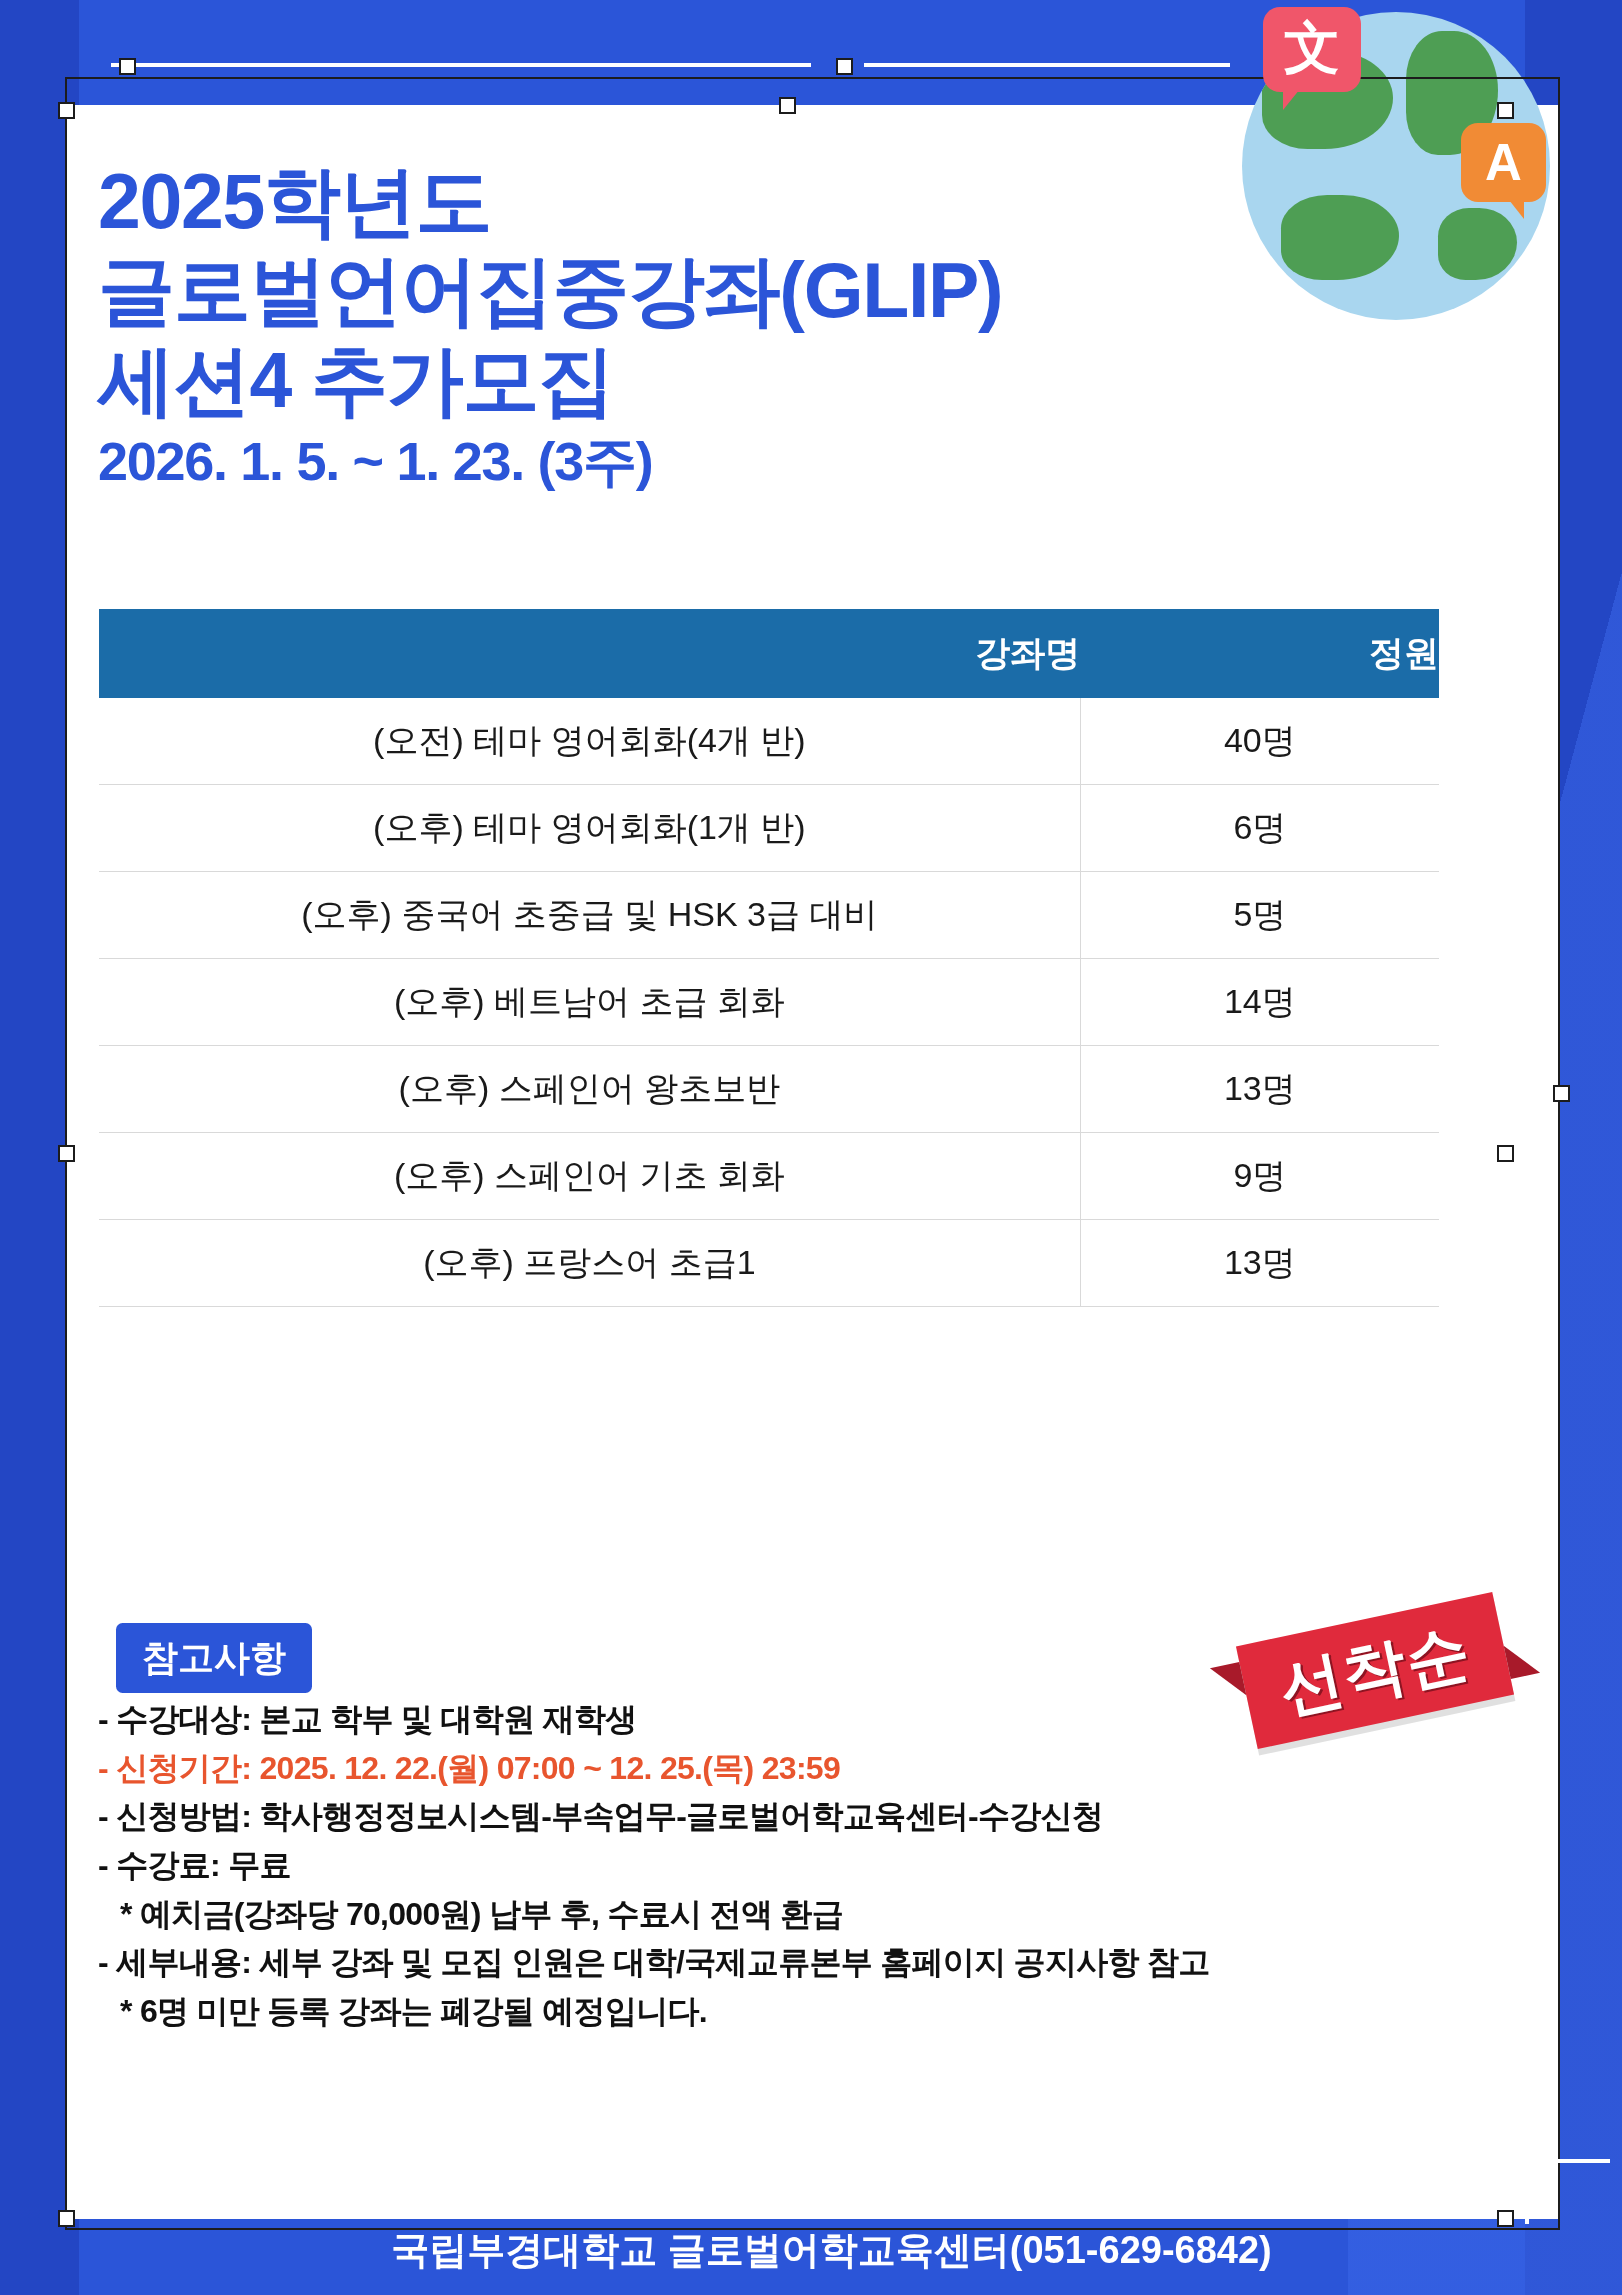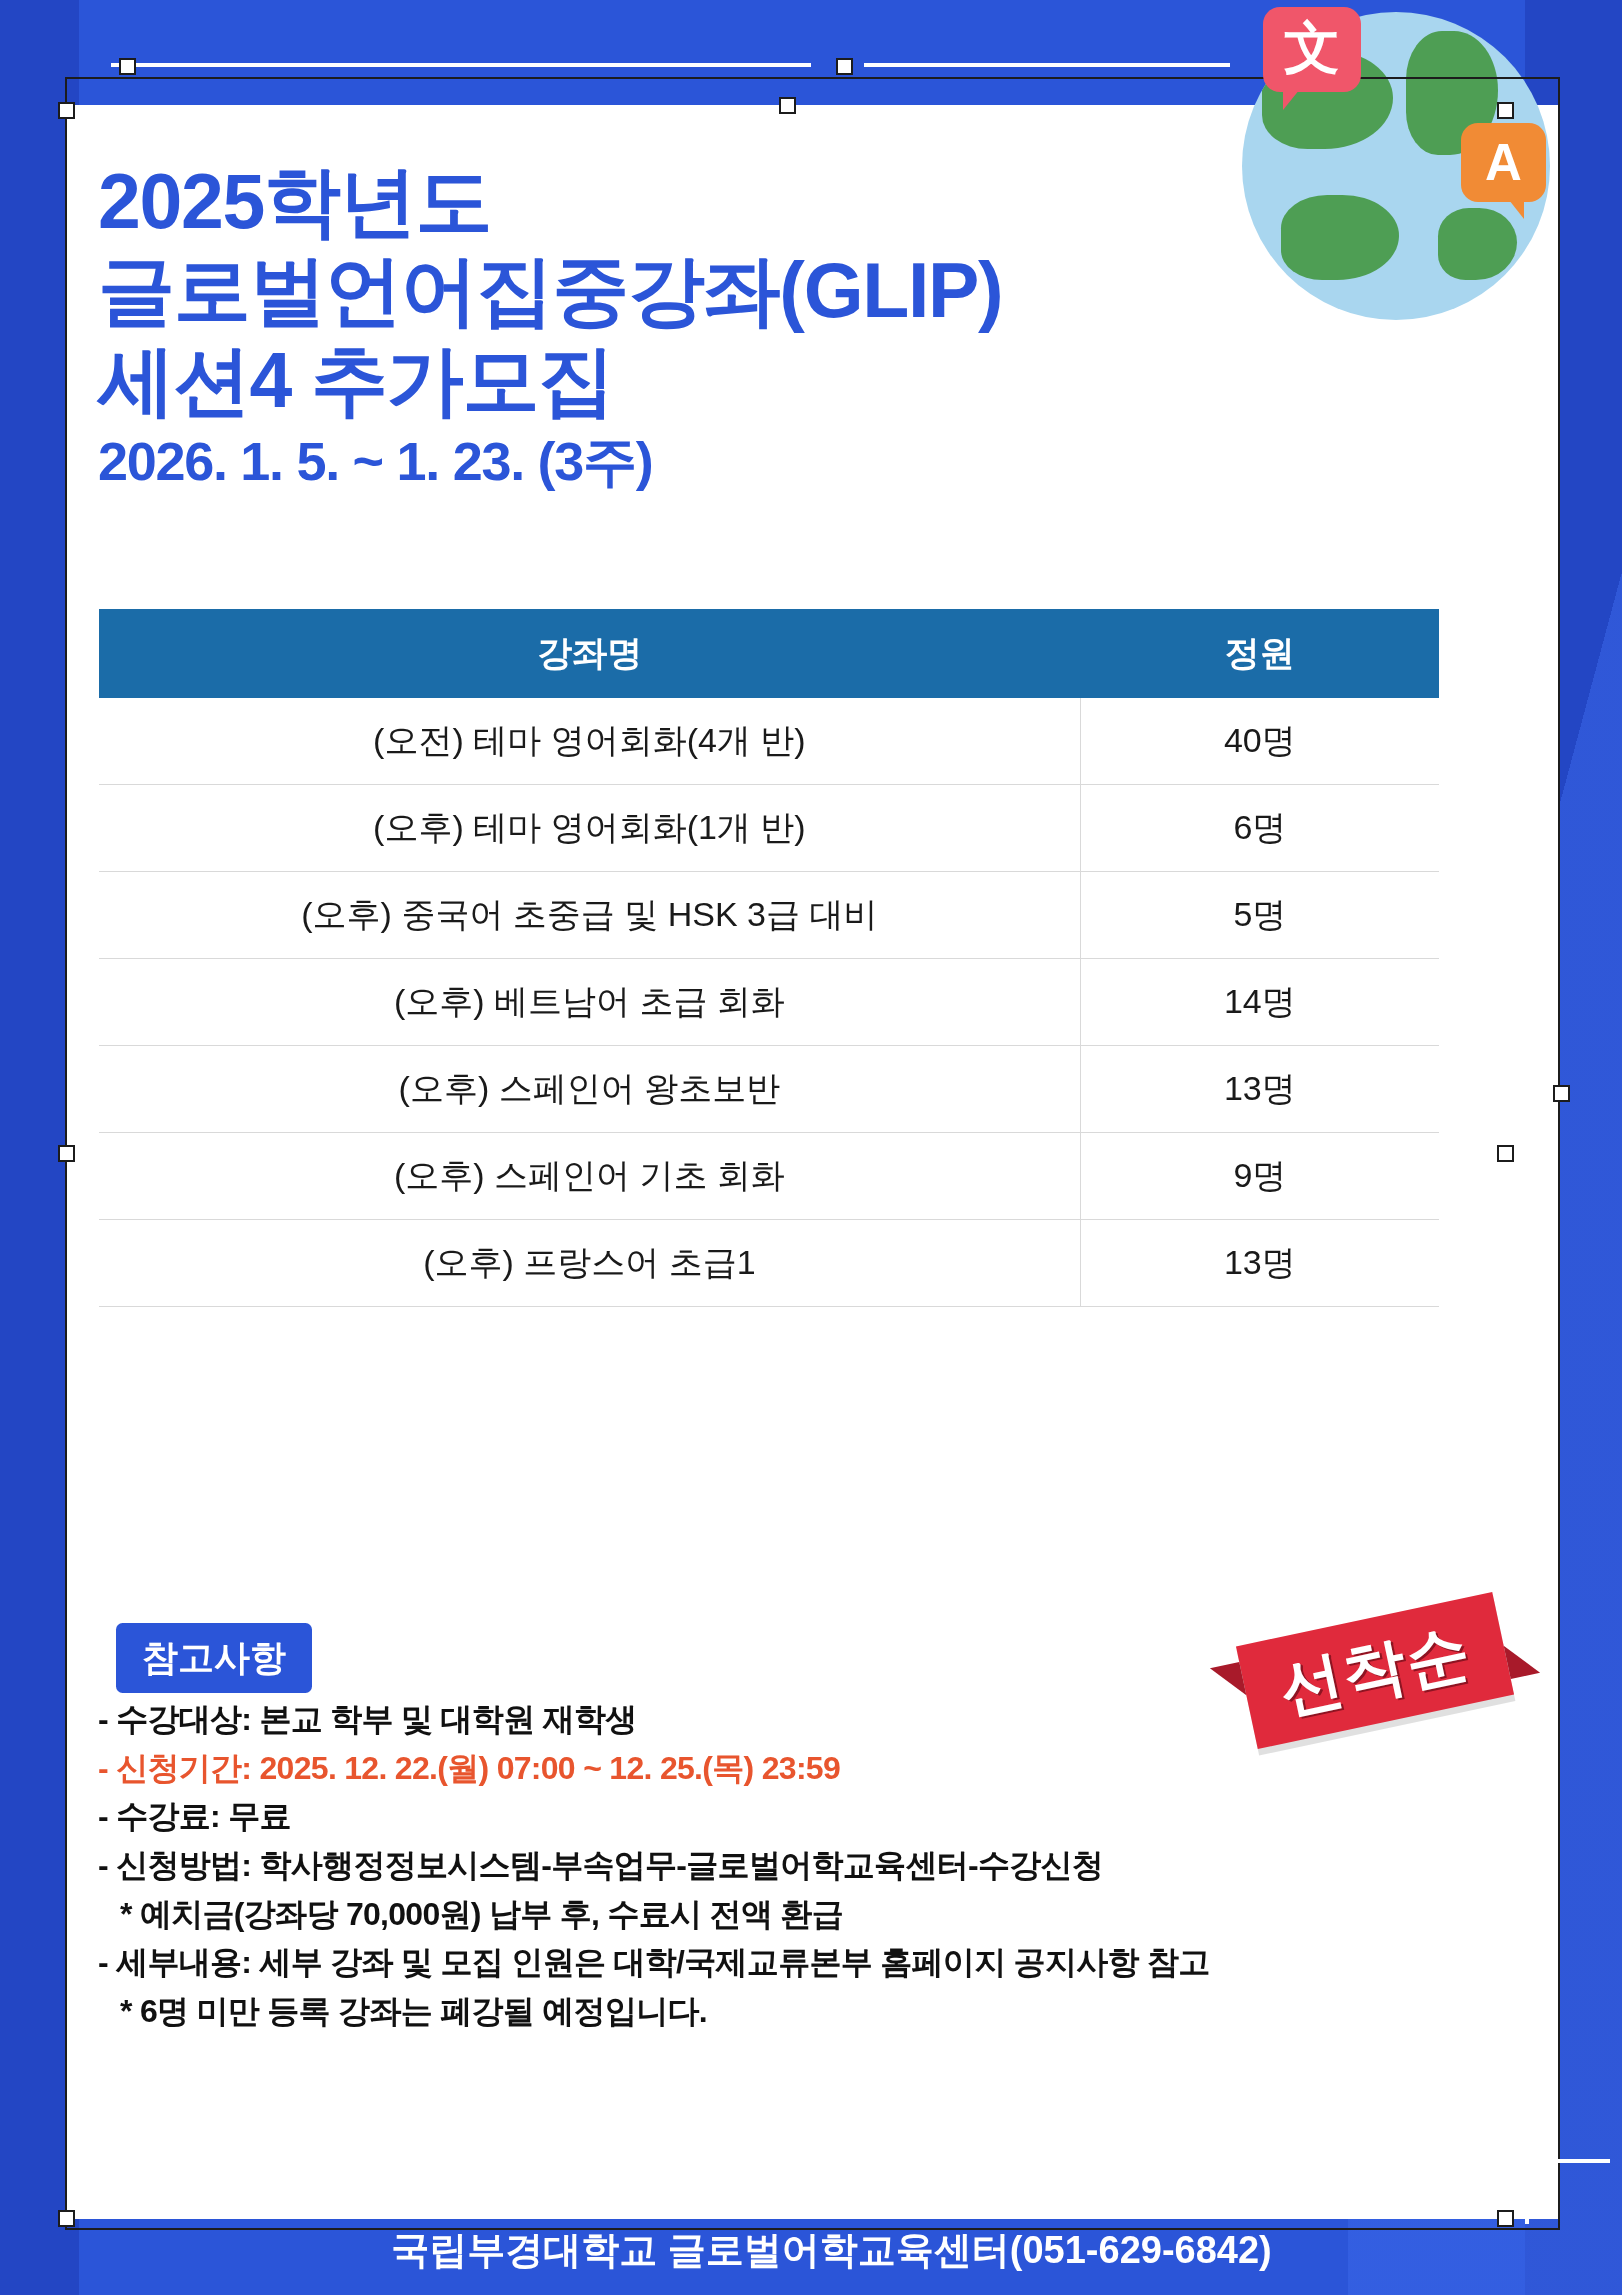--- a/index.html
+++ b/index.html
@@ -159,20 +159,21 @@
     width: 1340px;
     border-collapse: collapse;
   }
   .tbl th {
     background: #1b6ca8;
     color: #ffffff;
     font-size: 35px;
     font-weight: 600;
     padding: 21px 0;
     border: none;
+    text-align: right;
   }
   .tbl th.c-name { width: 982px; }
   .tbl th.c-cap  { width: 359px; }
   .tbl td {
     font-size: 34px;
     color: #1a1a1a;
     text-align: center;
     padding: 20px 0;
     border-bottom: 1.3px solid #d9d9d9;
   }
@@ -331,22 +332,22 @@
       <td class="c-name">(오후) 프랑스어 초급1</td>
       <td class="c-cap">13명</td>
     </tr>
   </tbody>
 </table>
 
 <div class="notes-badge">참고사항</div>
 <div class="notes">
   <div>- 수강대상: 본교 학부 및 대학원 재학생</div>
   <div class="hi">- 신청기간: 2025. 12. 22.(월) 07:00 ~ 12. 25.(목) 23:59</div>
+  <div>- 신청방법: 학사행정정보시스템-부속업무-글로벌어학교육센터-수강신청</div>
   <div>- 수강료: 무료</div>
-  <div>- 신청방법: 학사행정정보시스템-부속업무-글로벌어학교육센터-수강신청</div>
   <div class="sub">* 예치금(강좌당 70,000원) 납부 후, 수료시 전액 환급</div>
   <div>- 세부내용: 세부 강좌 및 모집 인원은 대학/국제교류본부 홈페이지 공지사항 참고</div>
   <div class="sub">* 6명 미만 등록 강좌는 폐강될 예정입니다.</div>
 </div>
 
 <div class="stamp">
   <div class="ribbon"></div>
   <div class="txt">선착순</div>
 </div>
 

